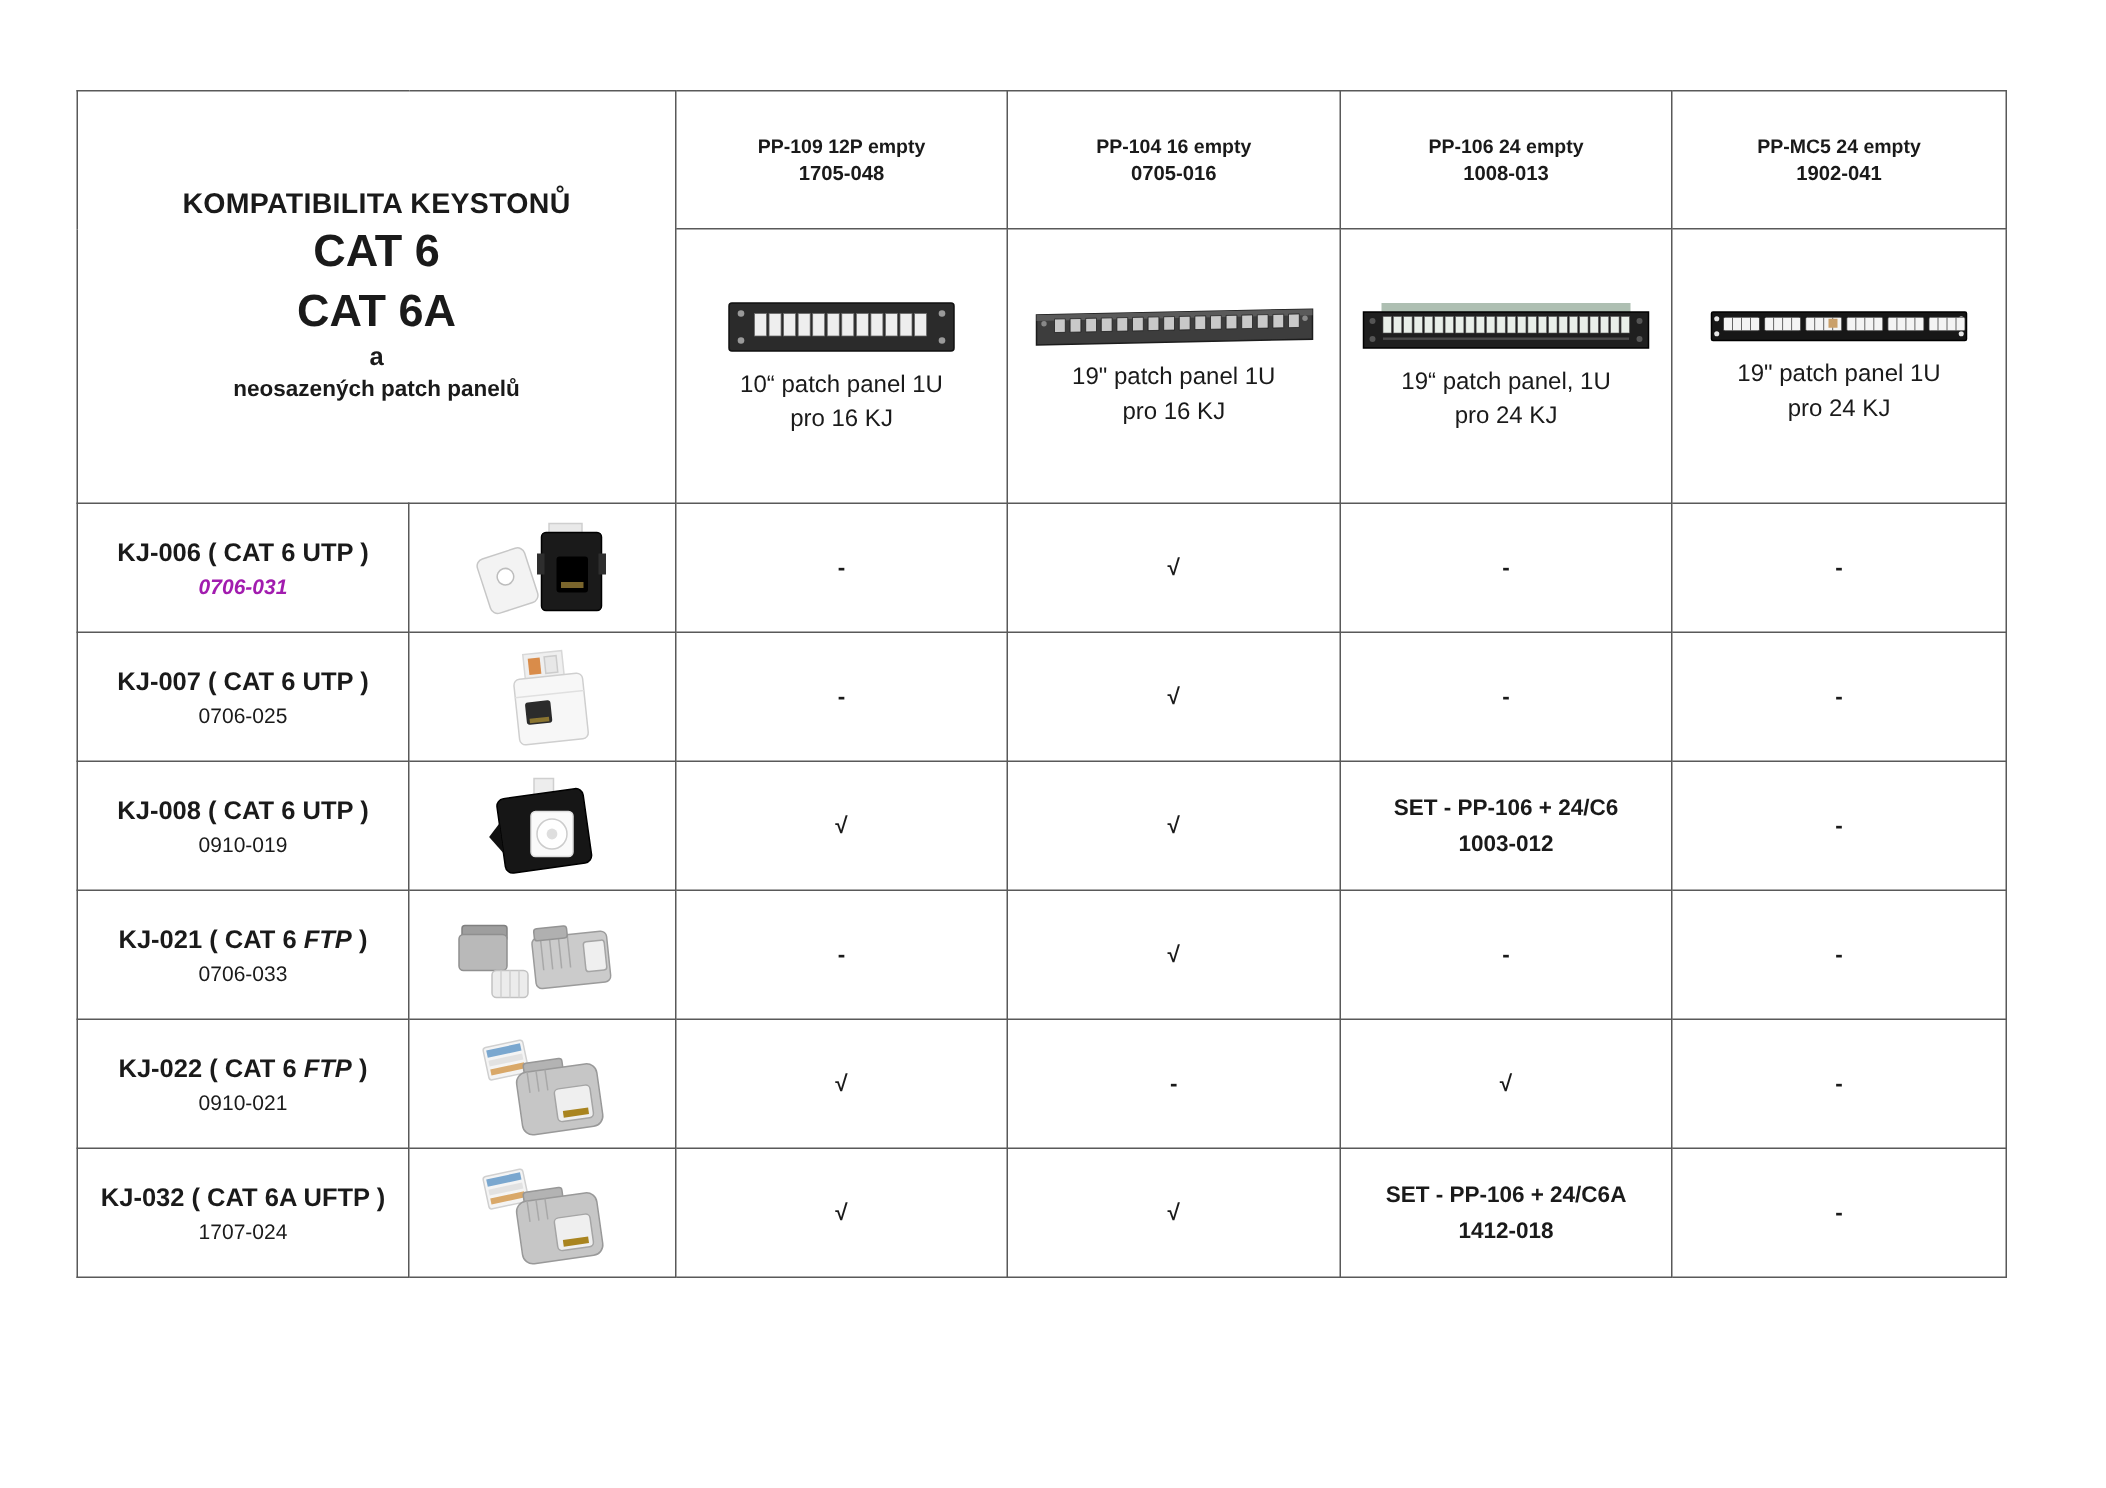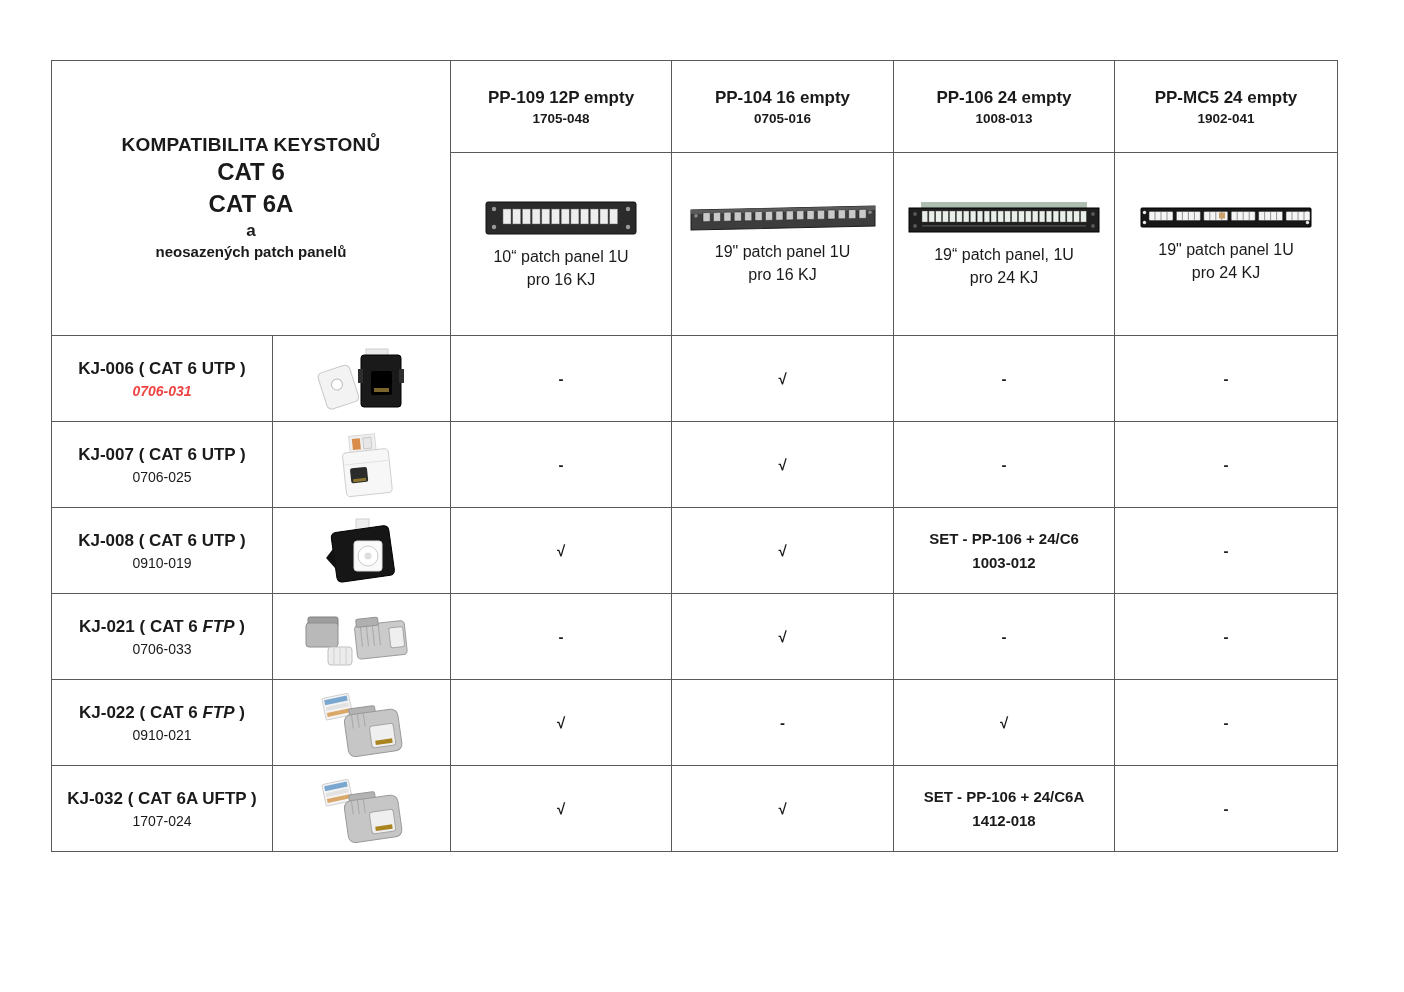--- a/index.html
+++ b/index.html
@@ -11,38 +11,38 @@
   .sheet{position:absolute;left:51px;top:60px;}
   table.tbl{border-collapse:collapse;table-layout:fixed;width:1286px;}
   table.tbl td{border:1px solid #595959;vertical-align:middle;text-align:center;padding:0;overflow:hidden;}
   tr.hr1{height:92px;}
   tr.hr2{height:183px;}
   tr.br{height:86px;}
 
   
   .title-cell{padding:6px 10px;}
   .t-line1{font-size:19px;font-weight:700;letter-spacing:.2px;}
-  .t-big{font-size:24px;font-weight:700;line-height:1.32;}
+  .t-big{font-size:30px;font-weight:700;line-height:1.32;}
   .t-a{font-size:17px;font-weight:700;line-height:1.3;}
   .t-line5{font-size:15px;font-weight:700;line-height:1.35;}
 
   
-  .pname{font-size:17px;font-weight:700;}
+  .pname{font-size:13px;font-weight:700;}
   .pcode{font-size:13.5px;margin-top:3px;font-weight:700;}
   .pcode.bold{font-weight:700;}
   .pimg-cell{padding-top:8px;}
   .pimg{display:block;margin:0 auto 6px auto;}
   .pdesc{font-size:16px;line-height:1.45;font-weight:400;}
 
   
   .label-cell{padding:4px 6px;}
   .rname{font-size:17px;font-weight:700;}
   .rtype.it{font-style:italic;}
   .rcode{font-size:14px;margin-top:4px;font-weight:400;}
-  .rcode.blue{color:#ef4444;font-style:italic;font-weight:700;}
+  .rcode.blue{color:#a21caf;font-style:italic;font-weight:700;}
   .kimg{display:block;margin:0 auto;}
   td.val{font-size:15px;font-weight:700;}
   td.val .l{display:block;line-height:1.6;font-size:15px;}
 </style>
 </head>
 <body>
 
 <div class="sheet">
 <table class="tbl">
   <colgroup>

